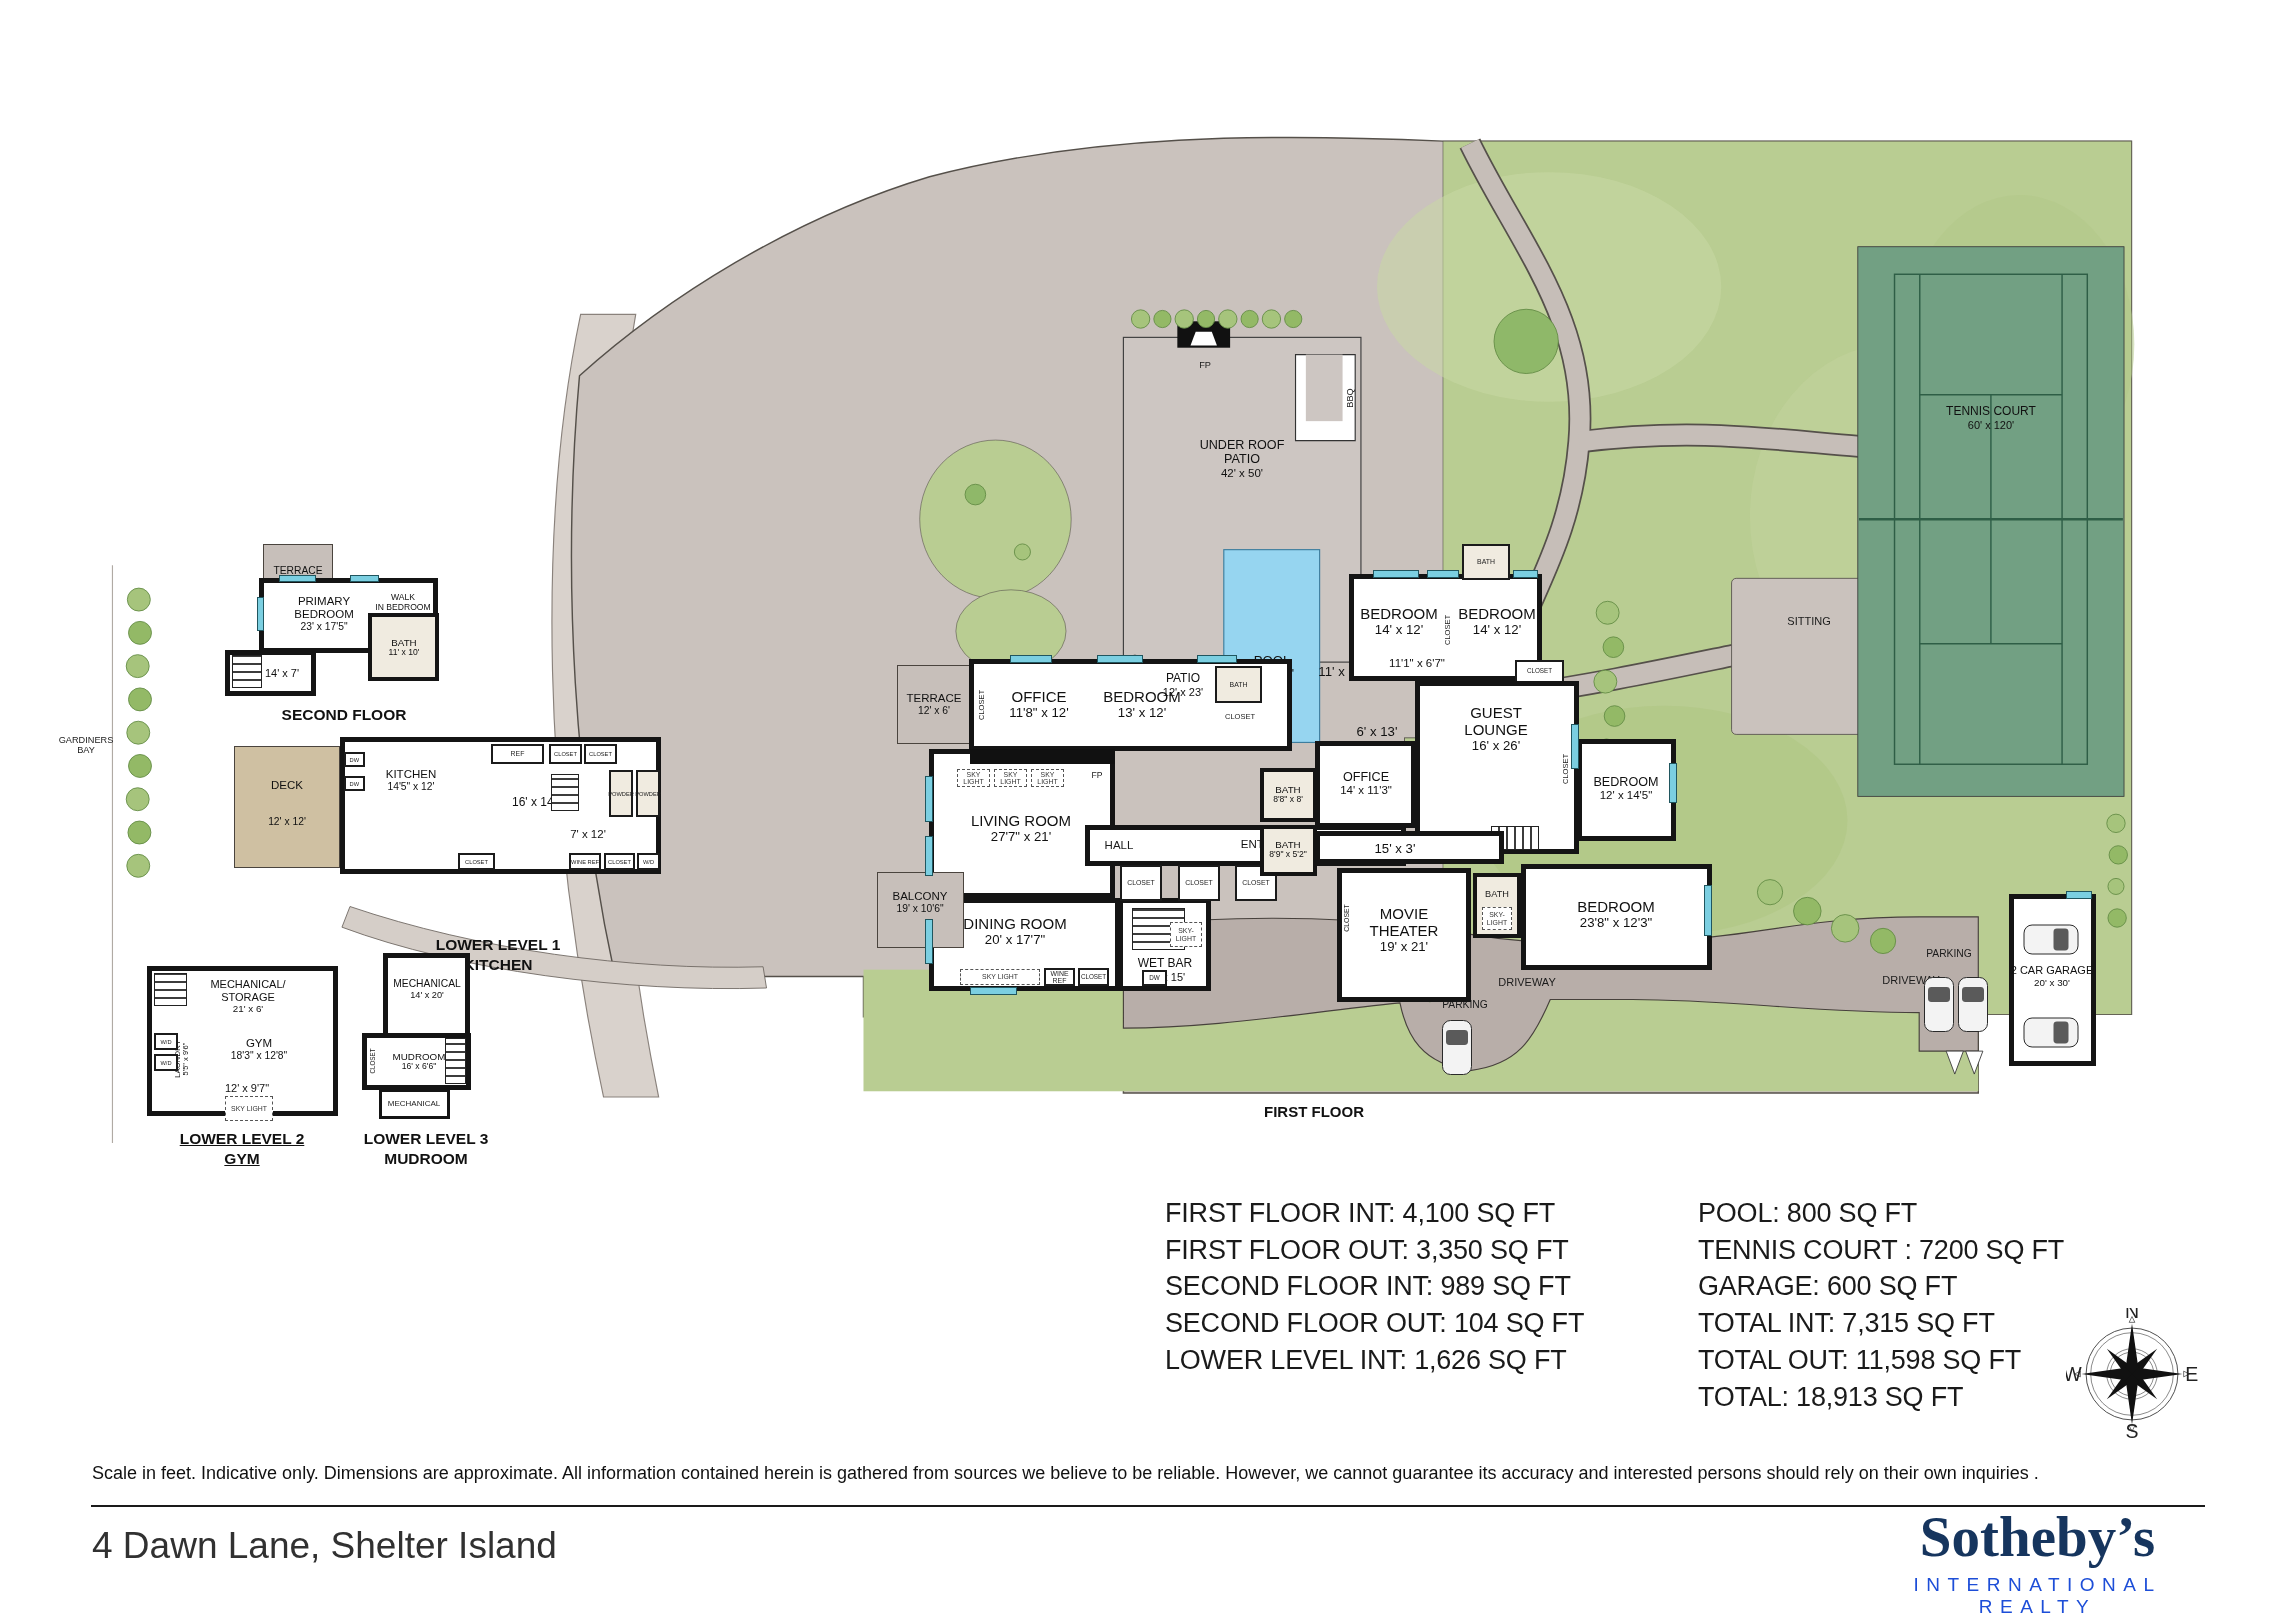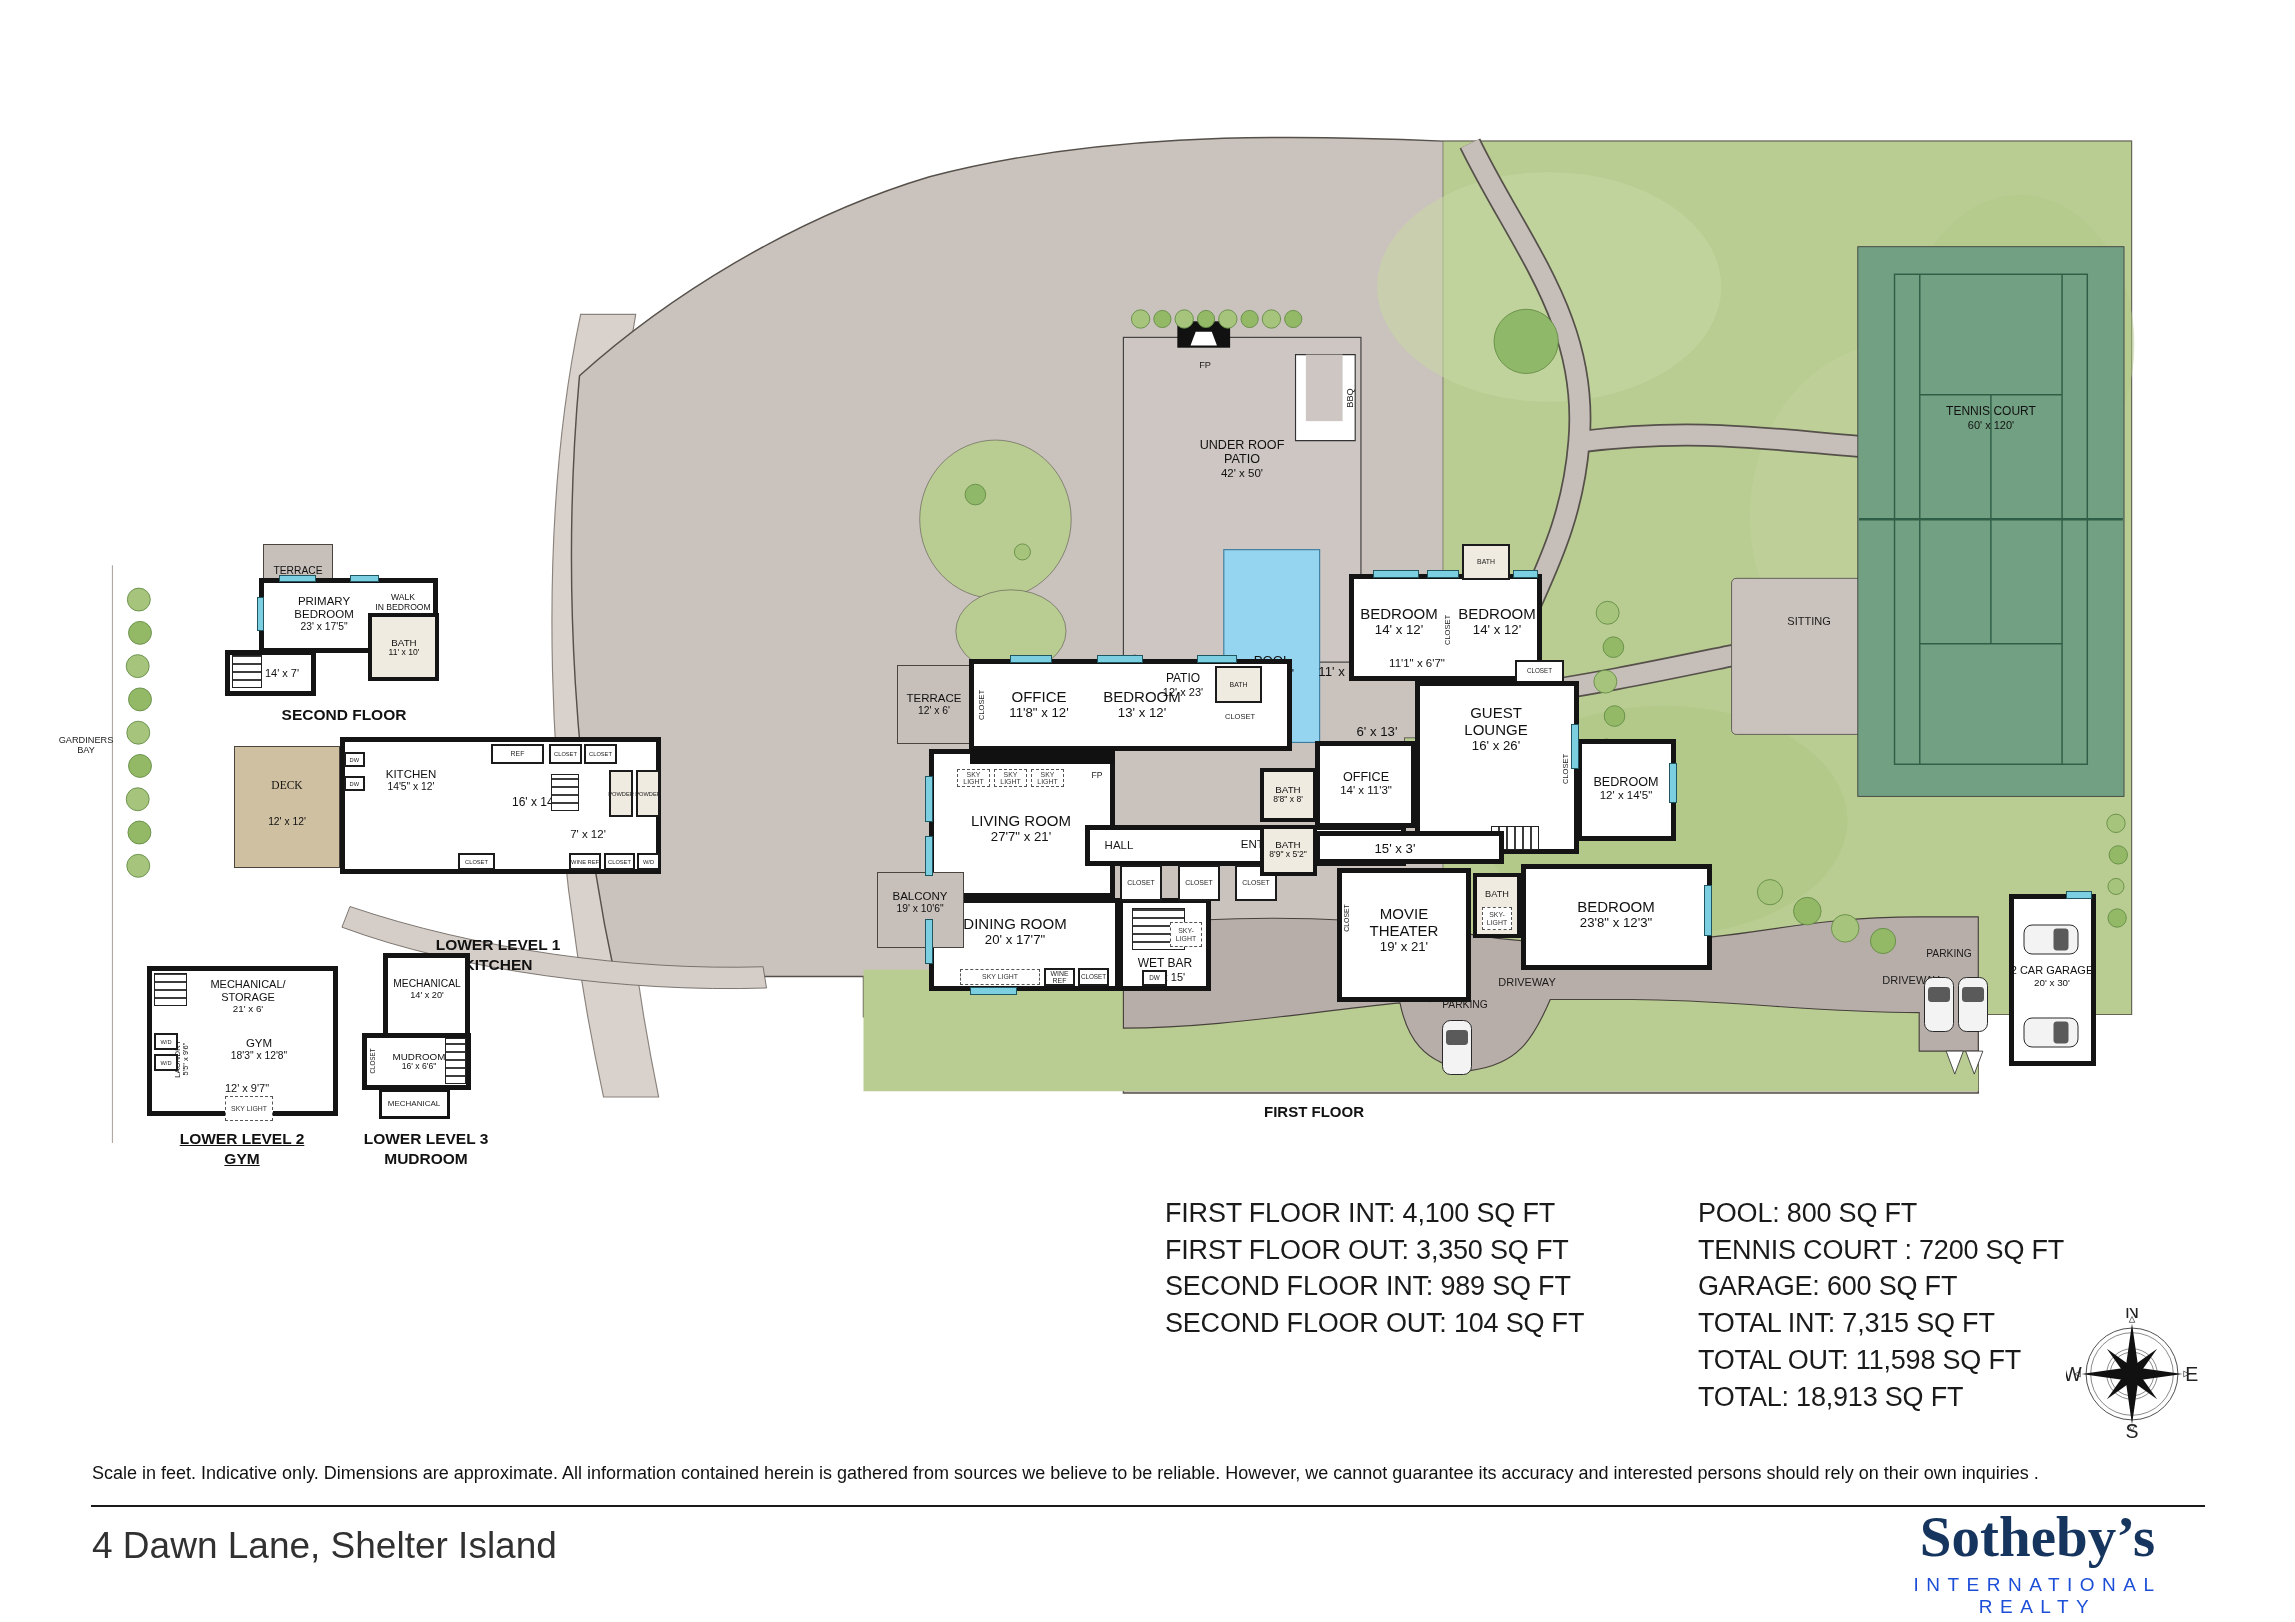--- a/index.html
+++ b/index.html
@@ -380,21 +380,21 @@
   <div class="rm" style="left:225px;top:650px;width:91px;height:46px;"></div>
   <div class="stair" style="left:232px;top:655px;width:30px;height:33px;"></div>
   <div class="dl" style="left:282px;top:673px;font-size:11px;">14' x 7'</div>
   <div class="win" style="left:279px;top:575px;width:37px;height:6.9px;"></div>
   <div class="win" style="left:350px;top:575px;width:29px;height:6.9px;"></div>
   <div class="win" style="left:257px;top:597px;width:6.9px;height:34px;"></div>
   <div class="cap" style="left:344px;top:705px;">SECOND FLOOR</div>
 
   <div class="tan" style="left:234px;top:746px;width:106px;height:122px;"></div>
   <div class="rl" style="left:287px;top:803px;">
-    <span class="nm" style="font-size:11.5px;font-family:Liberation Serif, serif;">DECK</span>
+    <span class="nm" style="font-size:11.5px;">DECK</span>
     <span class="dm" style="font-size:10.3px;margin-top:24px;">12' x 12'</span>
     </div>
   <div class="rm" style="left:340px;top:737px;width:321px;height:137px;"></div>
   <div class="rl" style="left:411px;top:780px;">
     <span class="nm" style="font-size:11.5px;">KITCHEN</span>
     <span class="dm" style="font-size:10.3px;">14'5" x 12'</span>
     </div>
   <div class="box" style="left:344px;top:752px;width:20.7px;height:15px;font-size:5.7px;">DW</div>
   <div class="box" style="left:344px;top:776px;width:20.7px;height:15px;font-size:5.7px;">DW</div>
   <div class="box" style="left:491px;top:744px;width:53px;height:19.5px;">REF</div>
@@ -454,20 +454,21 @@
   <div class="rm2" style="left:379px;top:1089px;width:71px;height:30px;"></div>
   <div class="sm" style="left:414px;top:1104px;font-size:8px;">MECHANICAL</div>
   <div class="cap" style="left:426px;top:1129px;">LOWER LEVEL 3
 MUDROOM</div>
 
   <div class="stats" style="left:1165px;top:1195px;">
     <div>FIRST FLOOR INT: 4,100 SQ FT</div>
     <div>FIRST FLOOR OUT: 3,350 SQ FT</div>
     <div>SECOND FLOOR INT: 989 SQ FT</div>
     <div>SECOND FLOOR OUT: 104 SQ FT</div>
+    <div>LOWER LEVEL INT: 1,626 SQ FT</div>
   </div>
   <div class="stats" style="left:1698px;top:1195px;">
     <div>POOL: 800 SQ FT</div>
     <div>TENNIS COURT : 7200 SQ FT</div>
     <div>GARAGE: 600 SQ FT</div>
     <div>TOTAL INT: 7,315 SQ FT</div>
     <div>TOTAL OUT: 11,598 SQ FT</div>
     <div>TOTAL: 18,913 SQ FT</div>
   </div>
 

